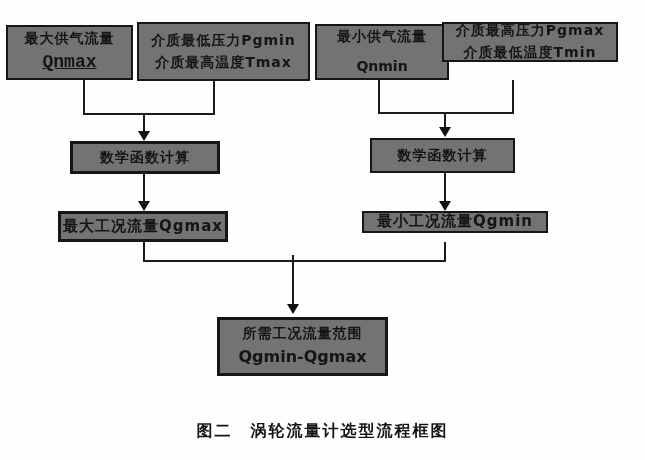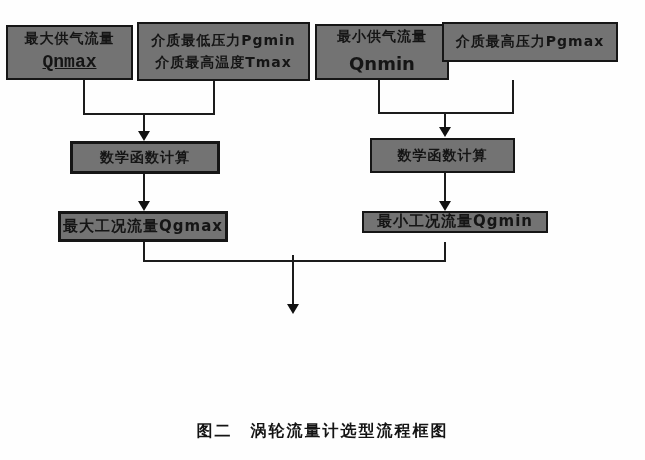--- a/index.html
+++ b/index.html
@@ -24,21 +24,21 @@
     align-items: center;
     justify-content: center;
     text-align: center;
     font-weight: bold;
     color: #151515;
     line-height: 1.55;
   }
   .box.bold-border { border-width: 3px; }
 
   .zh { font-size: 14px; letter-spacing: 1px; }
-  .latin { font-size: 18px; letter-spacing: 0; }
+  .latin { font-size: 14px; letter-spacing: 0; }
   .mono-latin { font-family: "Liberation Mono", monospace; font-size: 18px; font-weight: bold; text-decoration: underline; }
 
   .vline, .hline { position: absolute; background: #1c1c1c; }
   .vline { width: 2px; }
   .hline { height: 2px; }
 
   .arrowhead {
     position: absolute;
     width: 0; height: 0;
     border-left: 6px solid transparent;
@@ -72,20 +72,21 @@
     <span class="zh">介质最高温度Tmax</span>
   </div>
 
   <div class="box" style="left:315px; top:24px; width:134px; height:56px;justify-content:space-between;">
     <span class="zh">最小供气流量</span>
     <span class="latin">Qnmin</span>
   </div>
 
   <div class="box" style="left:442px; top:22px; width:176px; height:40px;">
     <span class="zh">介质最高压力Pgmax</span>
+    <span class="zh">介质最低温度Tmin</span>
   </div>
 
   <div class="vline" style="left:83px;  top:80px;  height:33px;"></div>
   <div class="vline" style="left:213px; top:81px;  height:32px;"></div>
   <div class="hline" style="left:83px;  top:113px; width:132px;"></div>
   <div class="vline" style="left:143px; top:113px; height:19px;"></div>
   <div class="arrowhead" style="left:138px; top:131px;"></div>
 
   <div class="vline" style="left:378px; top:80px;  height:32px;"></div>
   <div class="vline" style="left:512px; top:80px;  height:32px;"></div>
@@ -114,16 +115,20 @@
   <div class="box" style="left:362px; top:211px; width:186px; height:22px;">
     <span class="zh" style="font-size:15px;">最小工况流量Qgmin</span>
   </div>
 
   <div class="vline" style="left:143px; top:242px; height:18px;"></div>
   <div class="vline" style="left:444px; top:242px; height:18px;"></div>
   <div class="hline" style="left:143px; top:260px; width:303px;"></div>
   <div class="vline" style="left:292px; top:255px; height:50px;"></div>
   <div class="arrowhead" style="left:287px; top:304px;"></div>
 
+  <div class="box bold-border" style="left:217px; top:317px; width:171px; height:59px;">
+    <span class="zh">所需工况流量范围</span>
+    <span class="latin" style="font-size:16px;">Qgmin-Qgmax</span>
+  </div>
 
   <div class="caption">图二　涡轮流量计选型流程框图</div>
 
 </div>
 
 </body></html>

